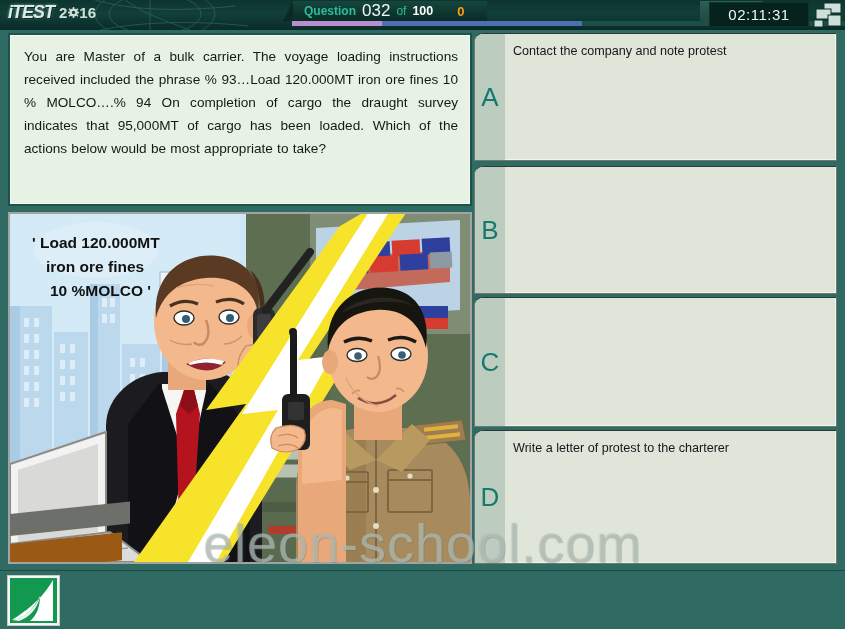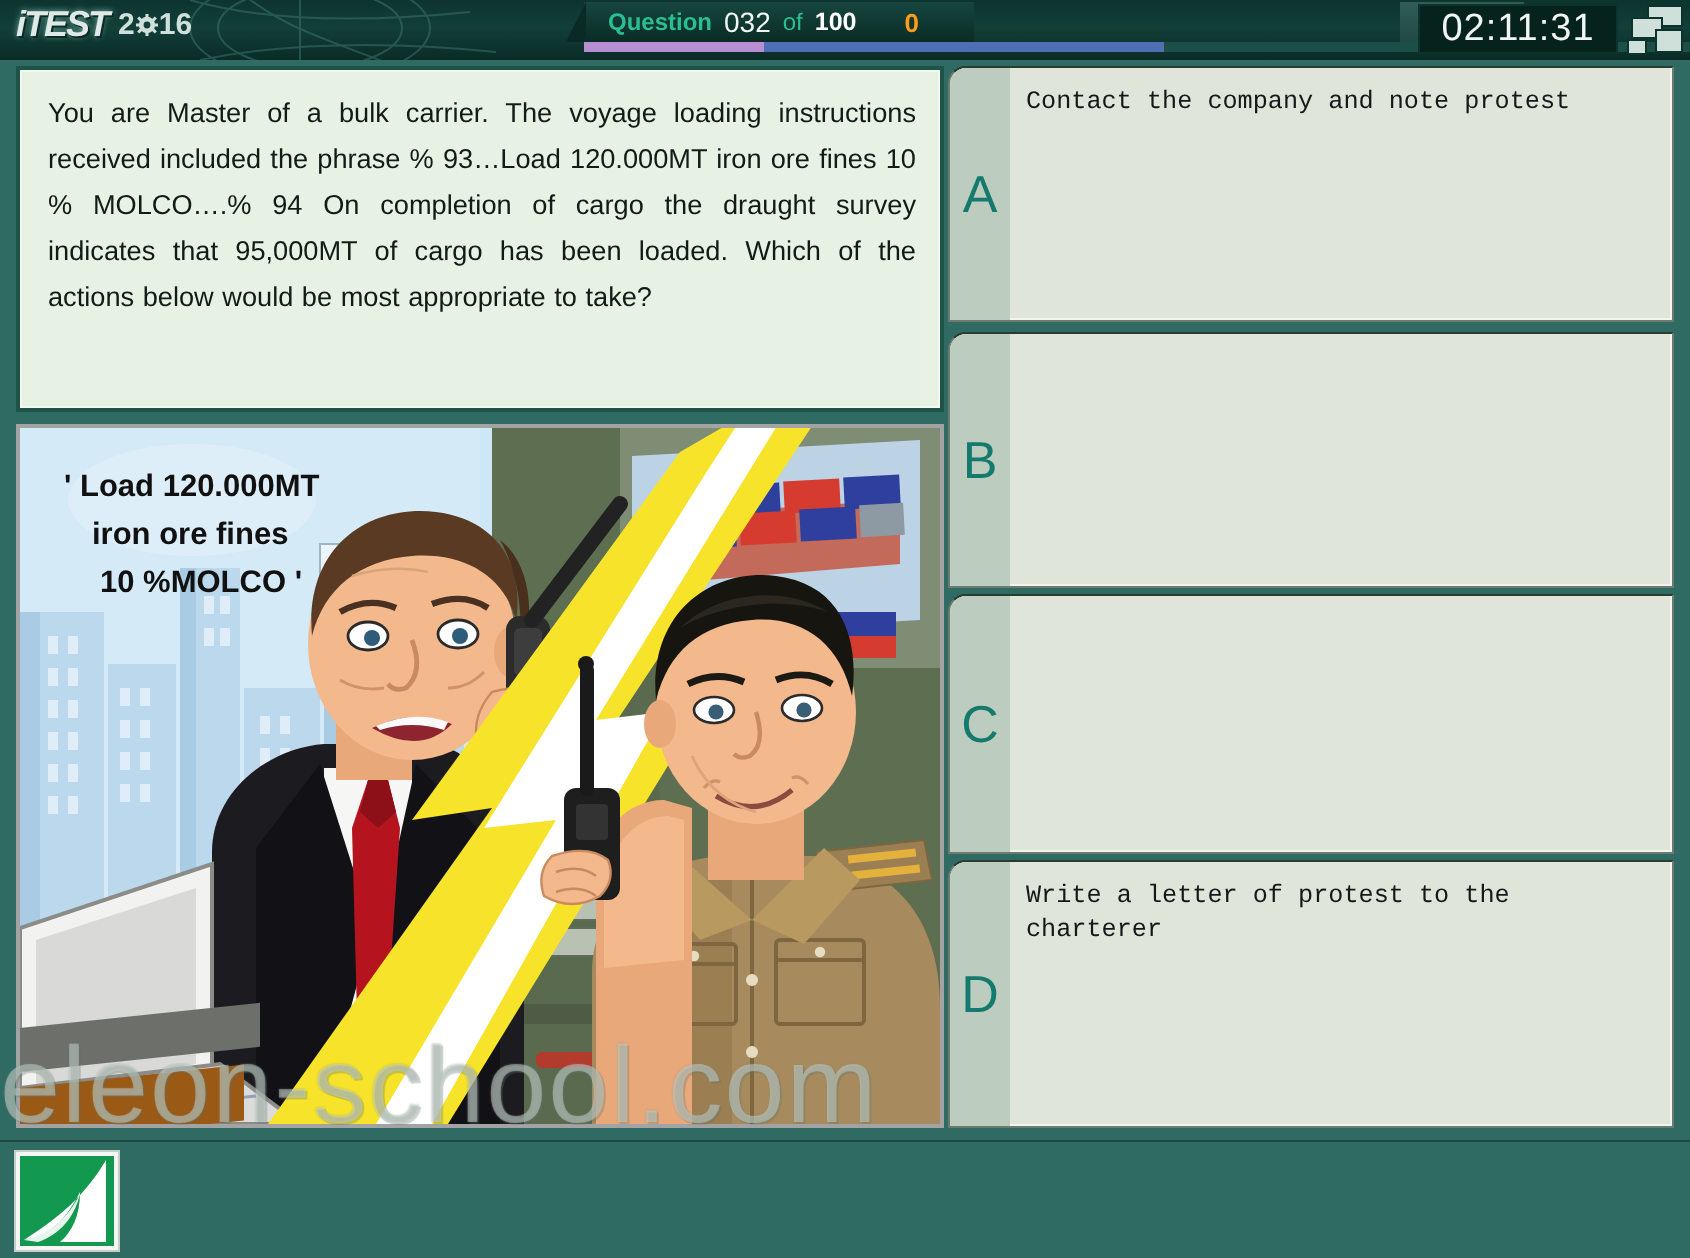--- a/index.html
+++ b/index.html
@@ -52,41 +52,41 @@
     display: flex; align-items: center; gap: 6px;
     padding-left: 12px;
     z-index: 3;
   }
   .qbar .skew-l {
     position:absolute; left:-9px; top:0; width:0; height:0;
     border-style: solid; border-width: 0 0 20px 10px;
     border-color: transparent transparent #0a2b25 transparent;
   }
   .lbl-question { color:#2bbd94; font-size:12px; font-weight:bold; }
-  .lbl-num { color:#f2f6f4; font-size:14px; }
+  .lbl-num { color:#f2f6f4; font-size:17px; }
   .lbl-of { color:#2bbd94; font-size:12px; }
   .lbl-total { color:#ffffff; font-size:12.5px; font-weight:bold; }
   .lbl-score { color:#ff9d16; font-size:13px; font-weight:bold; margin-left:18px; }
 
   .underline-strip {
     position:absolute; left:292px; top:21px; height:5px; width:578px; z-index:3;
     background: linear-gradient(90deg,#b78fd0 0px,#b78fd0 90px,#4f6fb5 90px,#4f6fb5 290px,#1b4f47 290px);
   }
   .hdr-rblock {
     position:absolute; left:700px; top:1px; width:62px; height:25px;
     background: linear-gradient(180deg,#2f5e56,#1d453e);
     z-index:2;
   }
   .timer {
     position:absolute; right:36px; top:2px; width:100px; height:25px;
     background:#06221d; border:1px solid #0c332c;
     display:flex; align-items:center; justify-content:center;
     z-index:4;
   }
-  .timer span { color:#eef5f2; font-size:19px; letter-spacing:.5px; }
+  .timer span { color:#eef5f2; font-size:15px; letter-spacing:.5px; }
   .win-icons {
     position:absolute; right:2px; top:2px; width:32px; height:26px; z-index:4;
   }
 
   
   .qpanel {
     position:absolute; left:8px; top:33px; width:464px; height:173px;
     background:#e8f2e4;
     border:2px solid #1e5349;
     box-shadow: inset 0 0 0 1px #f3f8f1;
@@ -122,21 +122,21 @@
   .opt-letter {
     width:30px; flex:0 0 30px;
     background:#bcccbe;
     border-top-left-radius: 8px;
     display:flex; align-items:center; justify-content:center;
     color:#157a6e; font-size:26px; font-weight:normal;
     font-family:"Liberation Sans", sans-serif;
   }
   .opt-body {
     flex:1; padding:9px 10px 0 8px;
-    font-size:12.6px; line-height:17px; color:#14181a;font-family:Liberation Mono, monospace;
+    font-size:12.6px; line-height:17px; color:#14181a;
   }
   #optA { top:0;   height:128px; }
   #optB { top:133px; height:128px; }
   #optC { top:264px; height:130px; }
   #optD { top:397px; height:134px; }
 
   
   .footer {
     position:absolute; left:0; top:570px; width:845px; height:59px;
     background:#2f6b62;
@@ -145,21 +145,21 @@
   .brand-logo {
     position:absolute; left:7px; top:4px; width:53px; height:51px;
     background:#f4f7f3; padding:2px;
     border:1px solid #c3cfc6;
   }
 
   
   .watermark {
     position:absolute; left:0; top:508px; width:845px; height:70px;
     pointer-events:none; z-index:30;
-    display:flex; align-items:center; justify-content:flex-start;
+    display:flex; align-items:center; justify-content:center;
   }
   .watermark span {
     font-size:54px; color:rgba(255,255,255,.30);
     font-family:"Liberation Sans", sans-serif;
     letter-spacing:1px;
     text-shadow: 0 0 1px rgba(120,140,130,.6), 1px 1px 0 rgba(90,110,100,.25);
   }
 </style>
 </head>
 <body>

